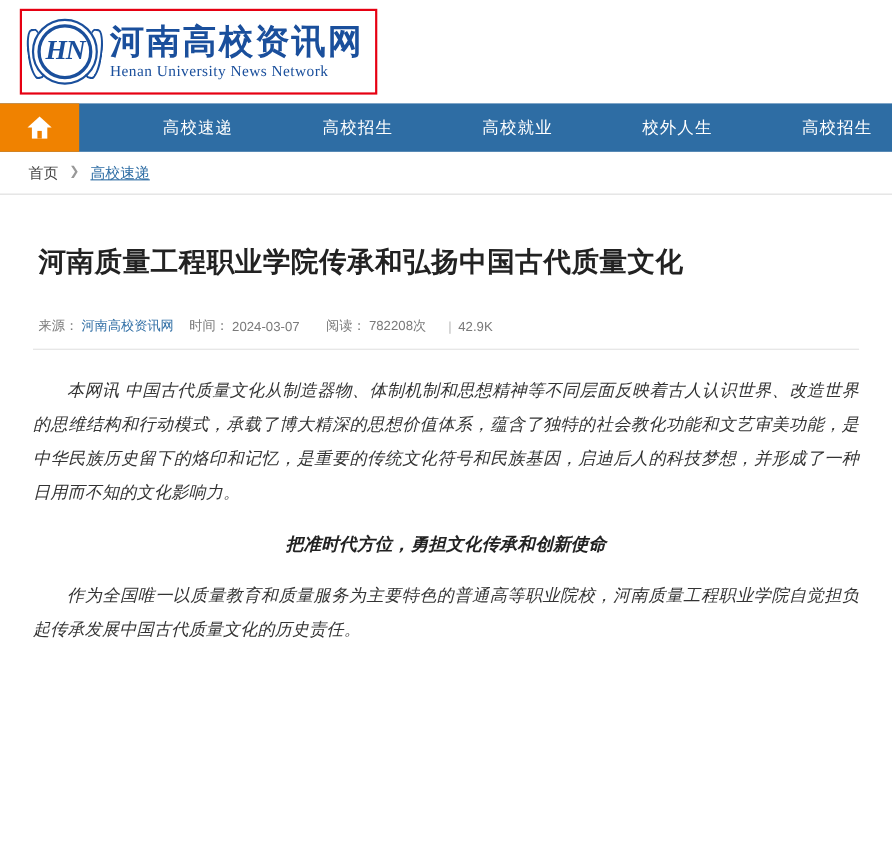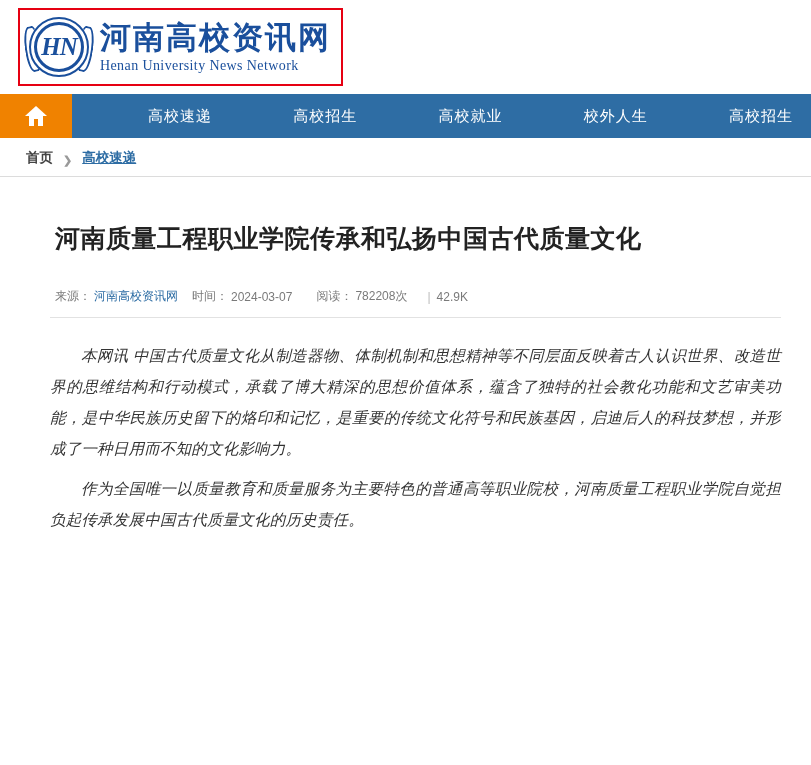--- a/index.html
+++ b/index.html
@@ -149,43 +149,41 @@
     white-space: nowrap;
     letter-spacing: 1px;
     cursor: pointer;
   }
   .nav-spacer { width: 58px; }
   .nav-gap { flex: 1; }
 
   
   .breadcrumb {
     display: flex;
-    align-items: flex-end;
+    align-items: flex-start;
     padding: 11px 0 9px 26px;
     font-size: 13.5px;
     color: #444444;
     border-bottom: 1px solid #dcdcdc;
-    font-weight: bold;
   }
   .crumb-sep {
     color: #999999;
     margin: 0 10px;
     font-size: 11px;
   }
   .crumb-link {
     color: #2e6da4;
     text-decoration: underline;
     cursor: pointer;
   }
   .crumb-plain { color: #444444; }
 
   
   .article {
     padding: 0 30px;
-    margin-left: 20px;
   }
   .article-title {
     font-size: 25px;
     font-weight: bold;
     color: #222222;
     padding: 28px 0 0 5px;
     line-height: 1.35;
     letter-spacing: 0.5px;
   }
   .meta {
@@ -288,15 +286,16 @@
     <span class="meta-label">时间：</span>
     <span class="meta-date">2024-03-07</span>
     <span class="meta-label">阅读：</span>
     <span class="meta-views">782208次</span>
     <span class="meta-divider">|</span>
     <span>42.9K</span>
   </div>
 
   <div class="body-text">
     <p>本网讯 中国古代质量文化从制造器物、体制机制和思想精神等不同层面反映着古人认识世界、改造世界的思维结构和行动模式，承载了博大精深的思想价值体系，蕴含了独特的社会教化功能和文艺审美功能，是中华民族历史留下的烙印和记忆，是重要的传统文化符号和民族基因，启迪后人的科技梦想，并形成了一种日用而不知的文化影响力。</p>
+    <p class="subhead">把准时代方位，勇担文化传承和创新使命</p>
     <p>作为全国唯一以质量教育和质量服务为主要特色的普通高等职业院校，河南质量工程职业学院自觉担负起传承发展中国古代质量文化的历史责任。</p>
   </div>
 </div>
 
 </body></html>

